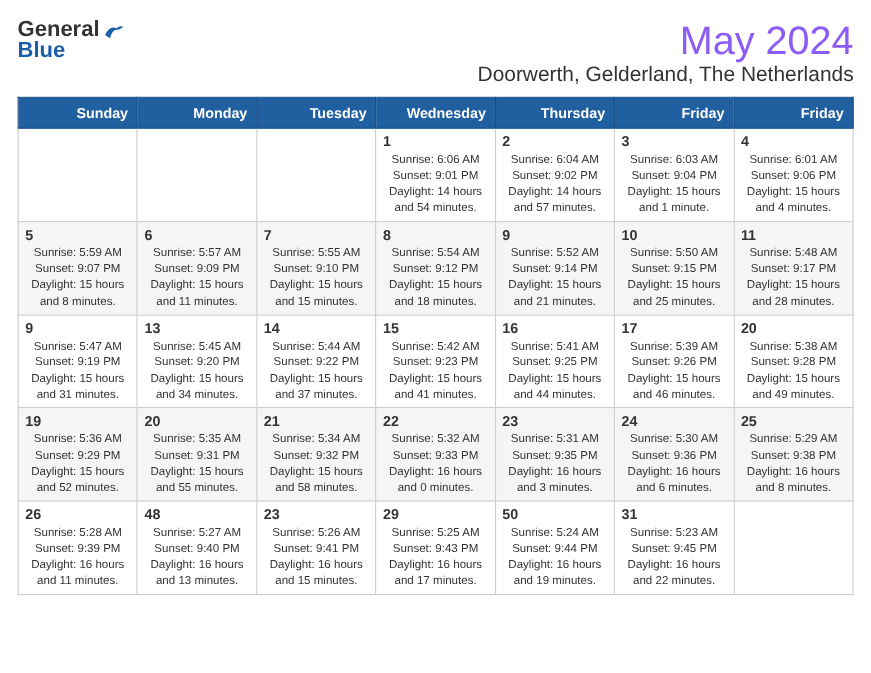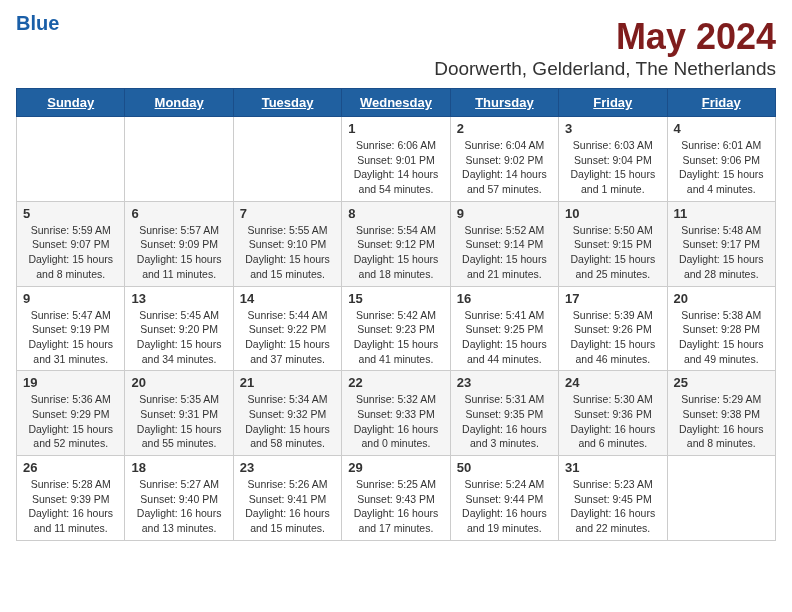--- a/index.html
+++ b/index.html
@@ -29,40 +29,39 @@
     .logo-icon {
       width: 18px;
       height: 18px;
       margin-left: 2px;
     }
     .title-area {
       text-align: right;
     }
     .month-title {
       font-size: 36px;
-      font-weight: bold;
-      color: #7f1d1d;
+      font-weight: normal;
+      color: #8b5cf6;
     }
     .subtitle {
       font-size: 19px;
       color: #333;
     }
     .calendar {
       width: 100%;
       border-collapse: collapse;
       border: 1px solid #ccc;
     }
     .calendar th {
       background-color: #2060a0;
       color: white;
-      text-align: center;
+      text-align: right;
       padding: 6px 8px;
       font-size: 13px;
       border: 1px solid #1a4e8a;
-      text-decoration: underline;
     }
     .calendar td {
       vertical-align: top;
       padding: 4px 6px;
       border: 1px solid #ccc;
       width: 108px;
       min-height: 80px;
       font-size: 11px;
       color: #333;
       background: #fff;
@@ -86,20 +85,26 @@
     }
     .row-shade td {
       background: #efefef;
     }
   </style>
 </head>
 <body>
 
 <div class="header">
   <div class="logo">
+    <div class="logo-text">
+      <span style="font-size:20px;font-weight:bold;color:#333;">General</span>
+      <svg class="logo-icon" viewBox="0 0 24 18" xmlns="http://www.w3.org/2000/svg">
+        <path d="M2 14 Q8 2 16 6 Q20 2 24 4 Q20 8 14 8 Q10 10 8 18 Z" fill="#1a5fa8"></path>
+      </svg>
+    </div>
     <span style="font-size:20px;font-weight:bold;color:#1a5fa8;margin-top:-4px;">Blue</span>
   </div>
   <div class="title-area">
     <div class="month-title">May 2024</div>
     <div class="subtitle">Doorwerth, Gelderland, The Netherlands</div>
   </div>
 </div>
 
 <table class="calendar">
   <thead>
@@ -224,21 +229,21 @@
           <span class="day-number">25</span>
           <div class="day-info">Sunrise: 5:29 AM<br>Sunset: 9:38 PM<br>Daylight: 16 hours<br>and 8 minutes.</div>
         </td>
       </tr>
       <tr>
         <td>
           <span class="day-number">26</span>
           <div class="day-info">Sunrise: 5:28 AM<br>Sunset: 9:39 PM<br>Daylight: 16 hours<br>and 11 minutes.</div>
         </td>
         <td>
-          <span class="day-number">18</span>
+          <span class="day-number">48</span>
           <div class="day-info">Sunrise: 5:27 AM<br>Sunset: 9:40 PM<br>Daylight: 16 hours<br>and 13 minutes.</div>
         </td>
         <td>
           <span class="day-number">23</span>
           <div class="day-info">Sunrise: 5:26 AM<br>Sunset: 9:41 PM<br>Daylight: 16 hours<br>and 15 minutes.</div>
         </td>
         <td>
           <span class="day-number">29</span>
           <div class="day-info">Sunrise: 5:25 AM<br>Sunset: 9:43 PM<br>Daylight: 16 hours<br>and 17 minutes.</div>
         </td>

